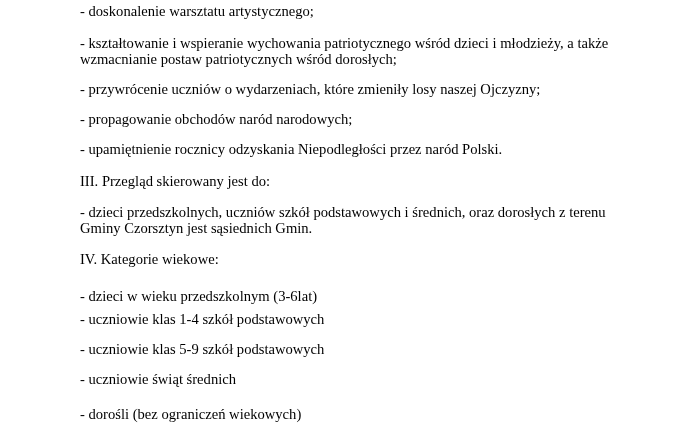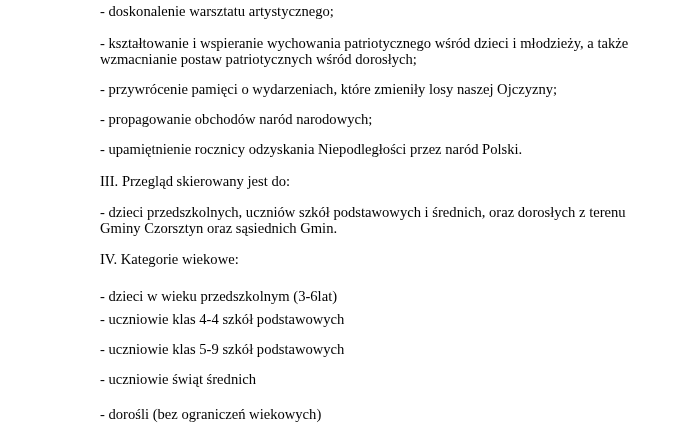--- a/index.html
+++ b/index.html
@@ -20,52 +20,51 @@
     position: absolute;
     left: 80px;
     top: 0;
     width: 530px;
   }
   .line {
     position: absolute;
     left: 0;
     white-space: nowrap;
     line-height: 16px;
-    margin-left: 20px;
   }
   .heading {
     font-weight: normal;
   }
 </style>
 </head>
 <body>
 
 <div class="doc">
 
   <div>
     <div class="line" style="top:3px">- doskonalenie warsztatu artystycznego;</div>
 
     <div class="line" style="top:35px">- kształtowanie i wspieranie wychowania patriotycznego wśród dzieci i młodzieży, a także</div>
     <div class="line" style="top:51px">wzmacnianie postaw patriotycznych wśród dorosłych;</div>
 
-    <div class="line" style="top:81px">- przywrócenie pamięci o wydarzeniach, które zmieniły losy naszej Ojczyzny;</div>
+    <div class="line" style="top:81px">- przywrócenie uczniów o wydarzeniach, które zmieniły losy naszej Ojczyzny;</div>
 
     <div class="line" style="top:111px">- propagowanie obchodów naród narodowych;</div>
 
     <div class="line" style="top:141px">- upamiętnienie rocznicy odzyskania Niepodległości przez naród Polski.</div>
   </div>
 
   <div>
     <div class="line heading" style="top:173px">III. Przegląd skierowany jest do:</div>
     <div class="line" style="top:204px">- dzieci przedszkolnych, uczniów szkół podstawowych i średnich, oraz dorosłych z terenu</div>
-    <div class="line" style="top:220px">Gminy Czorsztyn oraz sąsiednich Gmin.</div>
+    <div class="line" style="top:220px">Gminy Czorsztyn jest sąsiednich Gmin.</div>
   </div>
 
   <div>
     <div class="line heading" style="top:251px">IV. Kategorie wiekowe:</div>
     <div class="line" style="top:288px">- dzieci w wieku przedszkolnym (3-6lat)</div>
-    <div class="line" style="top:311px">- uczniowie klas 4-4 szkół podstawowych</div>
+    <div class="line" style="top:311px">- uczniowie klas 1-4 szkół podstawowych</div>
     <div class="line" style="top:341px">- uczniowie klas 5-9 szkół podstawowych</div>
     <div class="line" style="top:371px">- uczniowie świąt średnich</div>
     <div class="line" style="top:406px">- dorośli (bez ograniczeń wiekowych)</div>
   </div>
 
 </div>
 
 </body></html>

